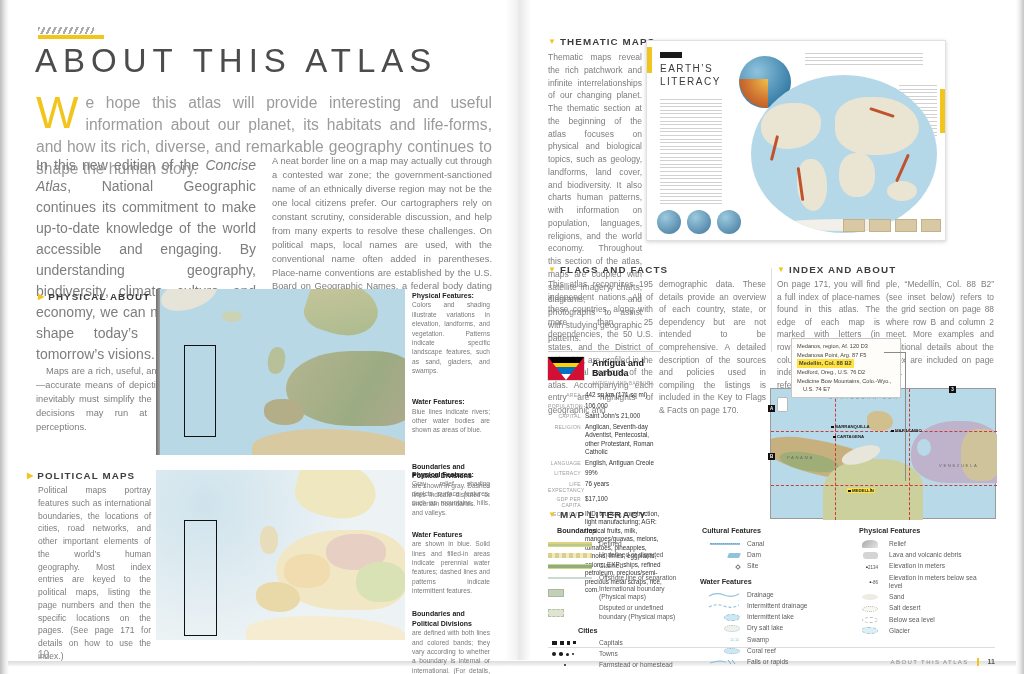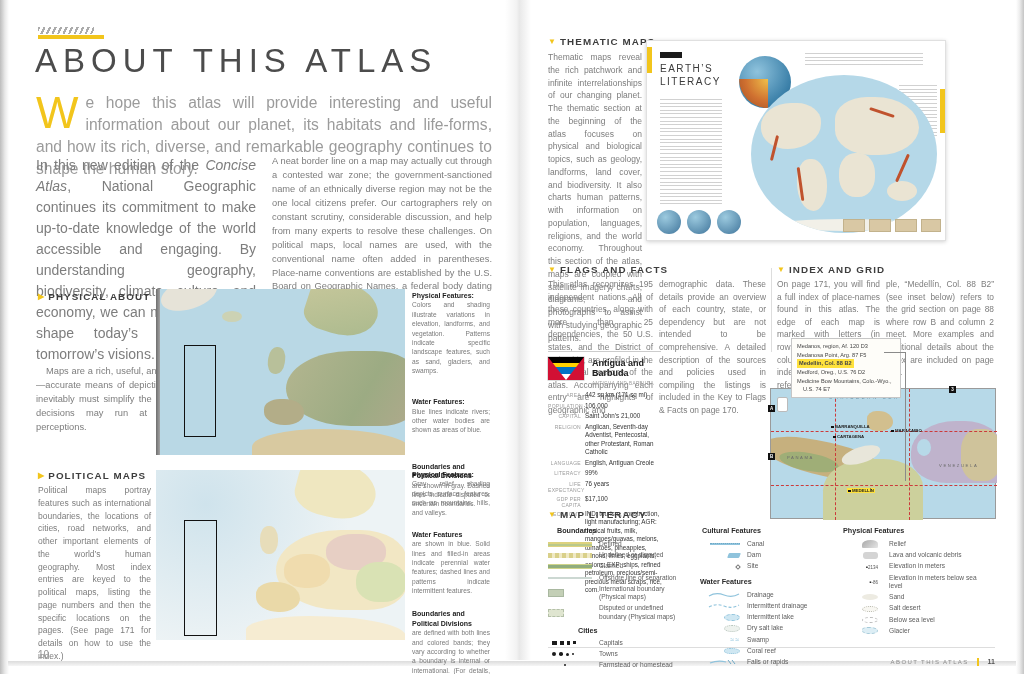--- a/index.html
+++ b/index.html
@@ -81,21 +81,21 @@
     <div style="margin-bottom:27px">
       <div class="cap-title">Water Features:</div>
       <div class="cap-text">Blue lines indicate rivers; other water bodies are shown as areas of blue.</div>
     </div>
     <div>
       <div class="cap-title">Boundaries and Political Divisions</div>
       <div class="cap-text">are shown in gray. Dashed lines indicate disputed or uncertain boundaries.</div>
     </div>
   </div>
 
-  <div class="sec-h" style="left:38px;top:470px"><span class="tri">▶</span><span>POLITICAL MAPS</span></div>
+  <div class="sec-h" style="left:27px;top:470px"><span class="tri">▶</span><span>POLITICAL MAPS</span></div>
   <div class="abs body-txt" style="left:38px;top:484px;width:113px">Political maps portray features such as international boundaries, the locations of cities, road networks, and other important elements of the world’s human geography. Most index entries are keyed to the political maps, listing the page numbers and then the specific locations on the pages. (See page 171 for details on how to use the index.)</div>
 
   <div class="abs" style="left:156px;top:470px;width:249px;height:170px;background:radial-gradient(circle at 20% 20%,#cfe3ec,#edf3f5 60%);overflow:hidden">
     <div class="abs" style="left:140px;top:-8px;width:80px;height:56px;background:#efe7c0;border-radius:45% 55% 60% 40%;transform:rotate(15deg)"></div>
     <div class="abs" style="left:104px;top:56px;width:18px;height:28px;background:#e7ddba;border-radius:45%"></div>
     <div class="abs" style="left:120px;top:60px;width:130px;height:80px;background:#f2e7c4;border-radius:50% 35% 30% 50%"></div>
     <div class="abs" style="left:170px;top:64px;width:60px;height:36px;background:#e7cfc4;border-radius:45%"></div>
     <div class="abs" style="left:200px;top:92px;width:50px;height:40px;background:#d9e2b4;border-radius:45%"></div>
     <div class="abs" style="left:128px;top:84px;width:46px;height:34px;background:#f0dcae;border-radius:45%"></div>
     <div class="abs" style="left:100px;top:112px;width:44px;height:30px;background:#ead9a8;border-radius:40% 55% 45% 50%"></div>
@@ -201,21 +201,21 @@
           <span class="flab">GDP PER CAPITA</span>
           <span class="fval">$17,100</span>
         </div>
       <div class="frow">
           <span class="flab">ECONOMY</span>
           <span class="fval">IND: tourism, construction, light manufacturing; AGR: tropical fruits, milk, mangoes/guavas, melons, tomatoes, pineapples, lemons, limes, eggplants, onions; EXP: ships, refined petroleum, precious/semi-precious metal scraps, rice, corn.</span>
         </div>
     </div>
   </div>
 
-  <div class="sec-h" style="left:777px;top:264px"><span class="tri">▼</span><span>INDEX AND GRID</span></div>
+  <div class="sec-h" style="left:777px;top:264px"><span class="tri">▼</span><span>INDEX AND ABOUT</span></div>
   <div class="abs body-txt" style="left:777px;top:278px;width:103px;font-size:8.4px">On page 171, you will find a full index of place-names found in this atlas. The edge of each map is marked with letters (in rows) and numbers (in columns) to which the index entries are referenced. As an exam-</div>
   <div class="abs body-txt" style="left:886px;top:278px;width:108px;font-size:8.4px">ple, “Medellín, Col. 88 B2” (see inset below) refers to the grid section on page 88 where row B and column 2 meet. More examples and additional details about the index are included on page 171.</div>
 
   <div class="abs" style="left:791px;top:338px;width:110px;background:#fefdf9;border:1px solid #c6c6c6;padding:3px 5px;font-size:5.6px;line-height:1.55;color:#444;z-index:3">
     <div>Medanos, region, Af. 120 D3</div>
     <div>Medanosa Point, Arg. 87 F5</div>
     <div style="background:#ffe23d;font-weight:bold;display:inline-block;padding:0 2px">Medellín, Col. 88 B2</div>
     <div>Medford, Oreg., U.S. 76 D2</div>
     <div style="padding-left:6px;text-indent:-6px">Medicine Bow Mountains, Colo.-Wyo., U.S. 74 E7</div>
   </div>
@@ -385,21 +385,21 @@
       </div>
     <div class="lrow">
         <span class="lsw" style="width:44px;padding-left:16px">
           <span class="dot" style="width:2px;height:2px"></span>
         </span>
         <span class="llab">Farmstead or homestead</span>
       </div>
   </div>
 
   <div class="abs" style="left:840px;top:526px;width:150px">
-    <div class="lhead" style="margin-left:3px">Physical Features</div>
+    <div class="lhead" style="margin-left:19px">Physical Features</div>
     <div class="lrow">
         <span class="lsw" style="width:42px;justify-content:flex-end;padding-right:4px">
           <span style="display:inline-block;width:16px;height:8px;background:linear-gradient(135deg,#a8a8a8,#e6e6e6);border-radius:55% 45% 10% 10%"></span>
         </span>
         <span class="llab">Relief</span>
       </div>
     <div class="lrow">
         <span class="lsw" style="width:42px;justify-content:flex-end;padding-right:4px">
           <span style="display:inline-block;width:15px;height:7px;background:#d4d4d4;border-radius:3px"></span>
         </span>

